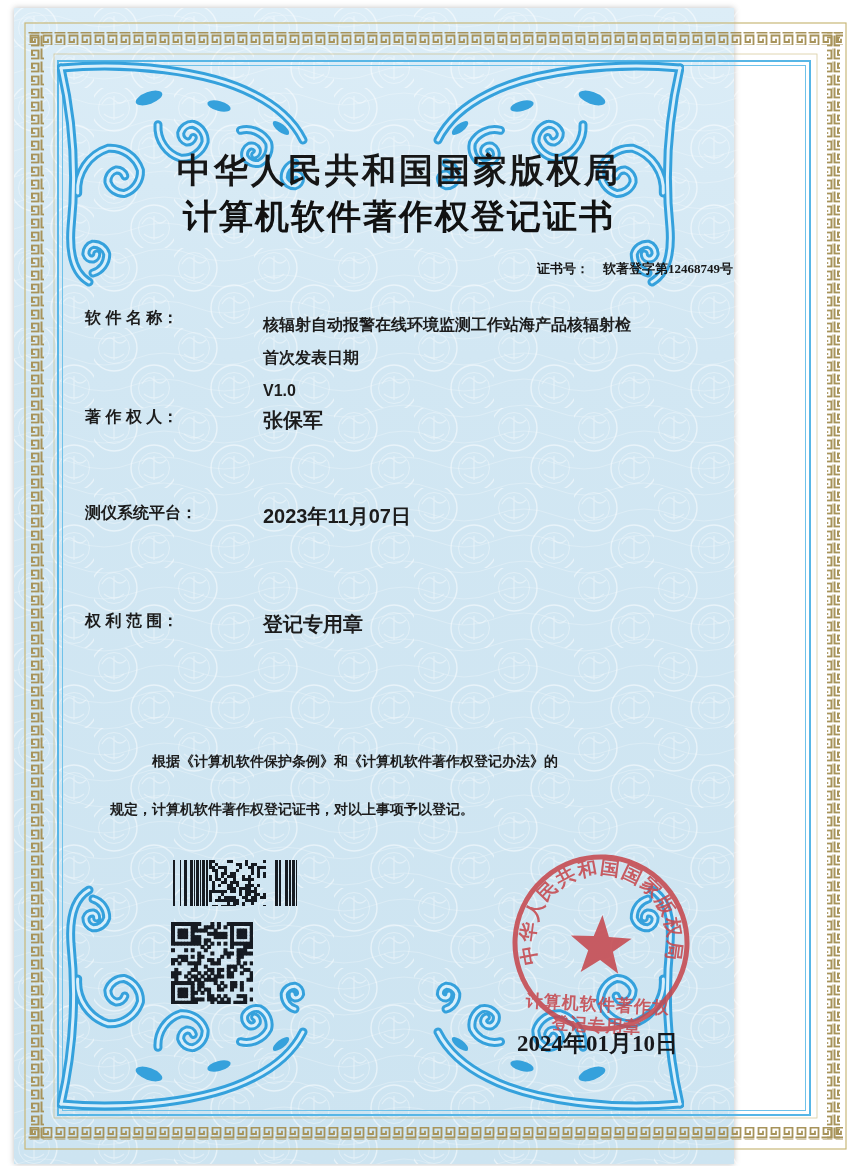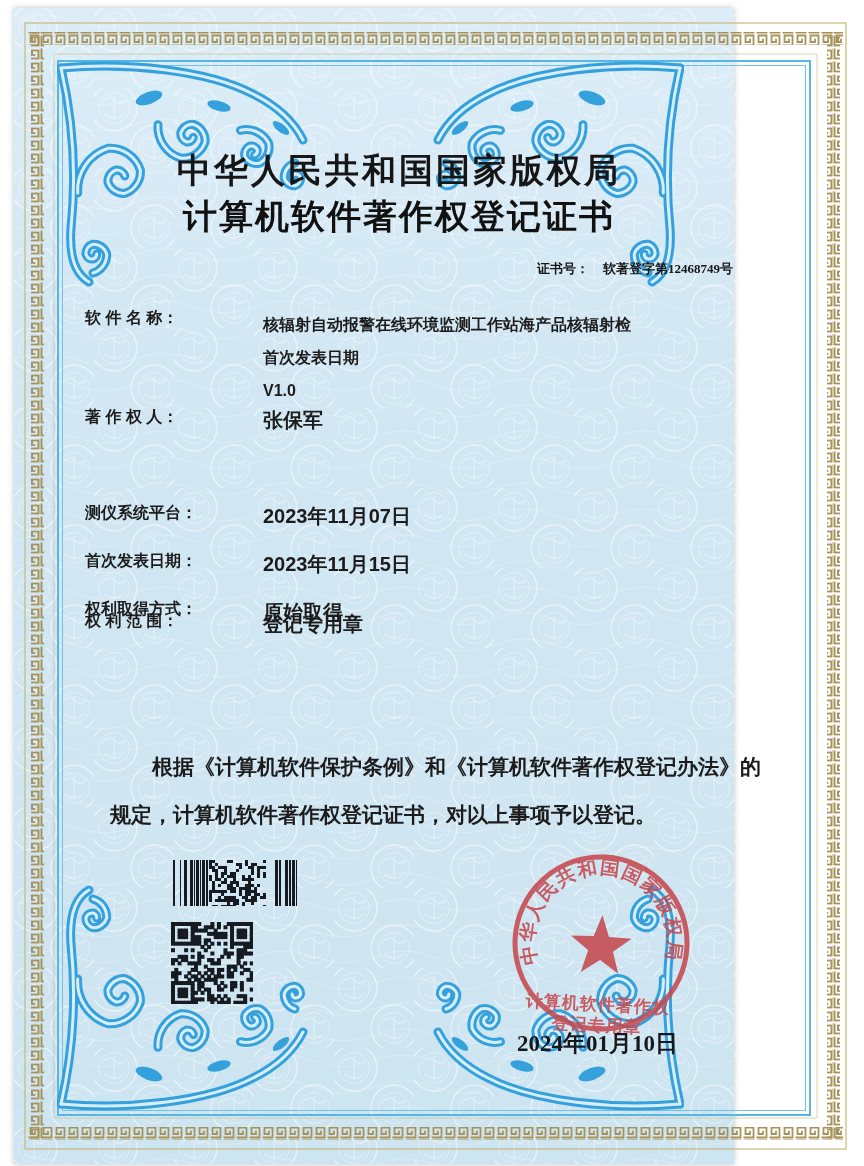--- a/index.html
+++ b/index.html
@@ -49,21 +49,21 @@
   .certno .gap{display:inline-block;width:14px;}
   .field-row{position:absolute;left:0;width:760px;height:28px;}
   .field-label{
     position:absolute;left:71px;top:0;font-size:16px;font-weight:bold;white-space:pre;
   }
   .field-value{
     position:absolute;left:249px;top:0;font-size:20px;font-weight:bold;white-space:nowrap;
   }
   .name-lines div{font-size:16px;font-weight:bold;line-height:33px;white-space:nowrap;}
   .statement{position:absolute;left:96px;top:745px;width:690px;}
-  .statement .ln{position:absolute;font-size:21px;font-weight:bold;white-space:nowrap;}
+  .statement .ln{position:absolute;font-size:14px;font-weight:bold;white-space:nowrap;}
   .statement .ln1{left:42px;top:0;}
   .statement .ln2{left:0;top:48px;}
   .codes{position:absolute;left:0;top:0;}
   .barcode{position:absolute;left:159px;top:852px;}
   .qrcode{position:absolute;left:157px;top:914px;}
   .seal{position:absolute;left:467px;top:815px;z-index:5;opacity:.88;}
   .issue-date{
     position:absolute;left:503px;top:1020px;width:190px;text-align:left;z-index:6;
     font-family:"Liberation Serif", serif;font-weight:bold;font-size:23px;color:#17181c;
     white-space:nowrap;
@@ -166,29 +166,21 @@
       <div class="field-row" style="top:399px">
         <div class="field-label">著 作 权 人：</div>
         <div class="field-value">张保军</div>
       </div>
 
       <div class="field-row" style="top:495px">
         <div class="field-label">测仪系统平台：</div>
         <div class="field-value">2023年11月07日</div>
       </div>
 
-      <div class="field-row" style="top:543px">
-        <div class="field-label">首次发表日期：</div>
-        <div class="field-value">2023年11月15日</div>
-      </div>
-
-      <div class="field-row" style="top:591px">
-        <div class="field-label">权利取得方式：</div>
-        <div class="field-value">原始取得</div>
-      </div>
+
 
       <div class="field-row" style="top:603px">
         <div class="field-label">权 利 范 围：</div>
         <div class="field-value">登记专用章</div>
       </div>
 
 
       <div class="statement">
         <div class="ln ln1">根据《计算机软件保护条例》和《计算机软件著作权登记办法》的</div>
         <div class="ln ln2">规定，计算机软件著作权登记证书，对以上事项予以登记。</div>

